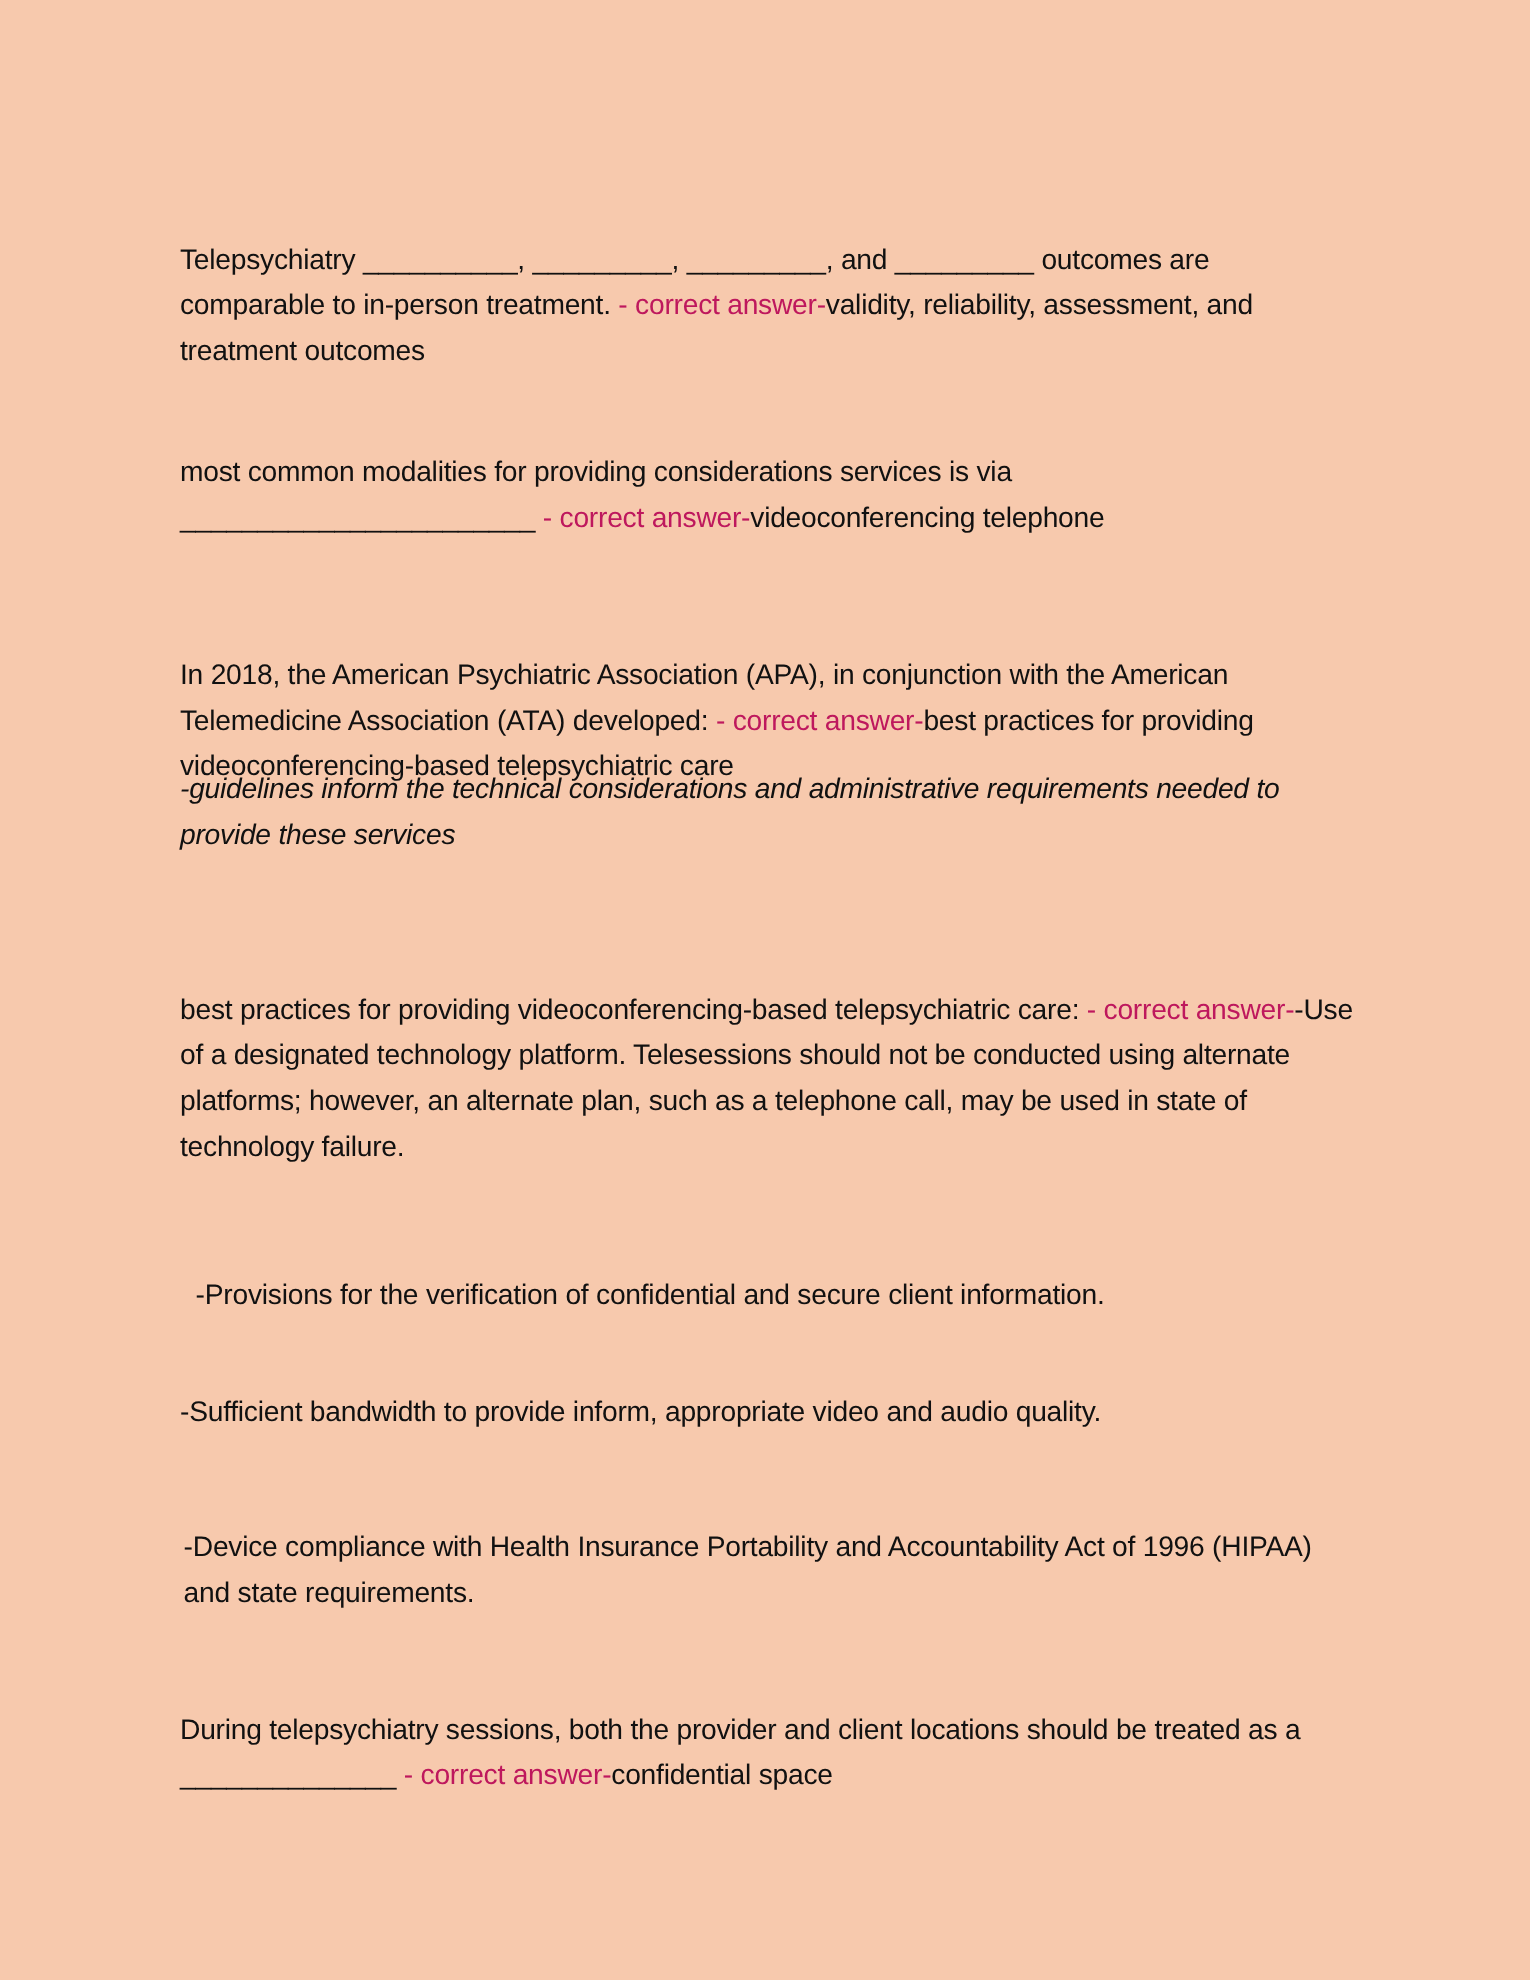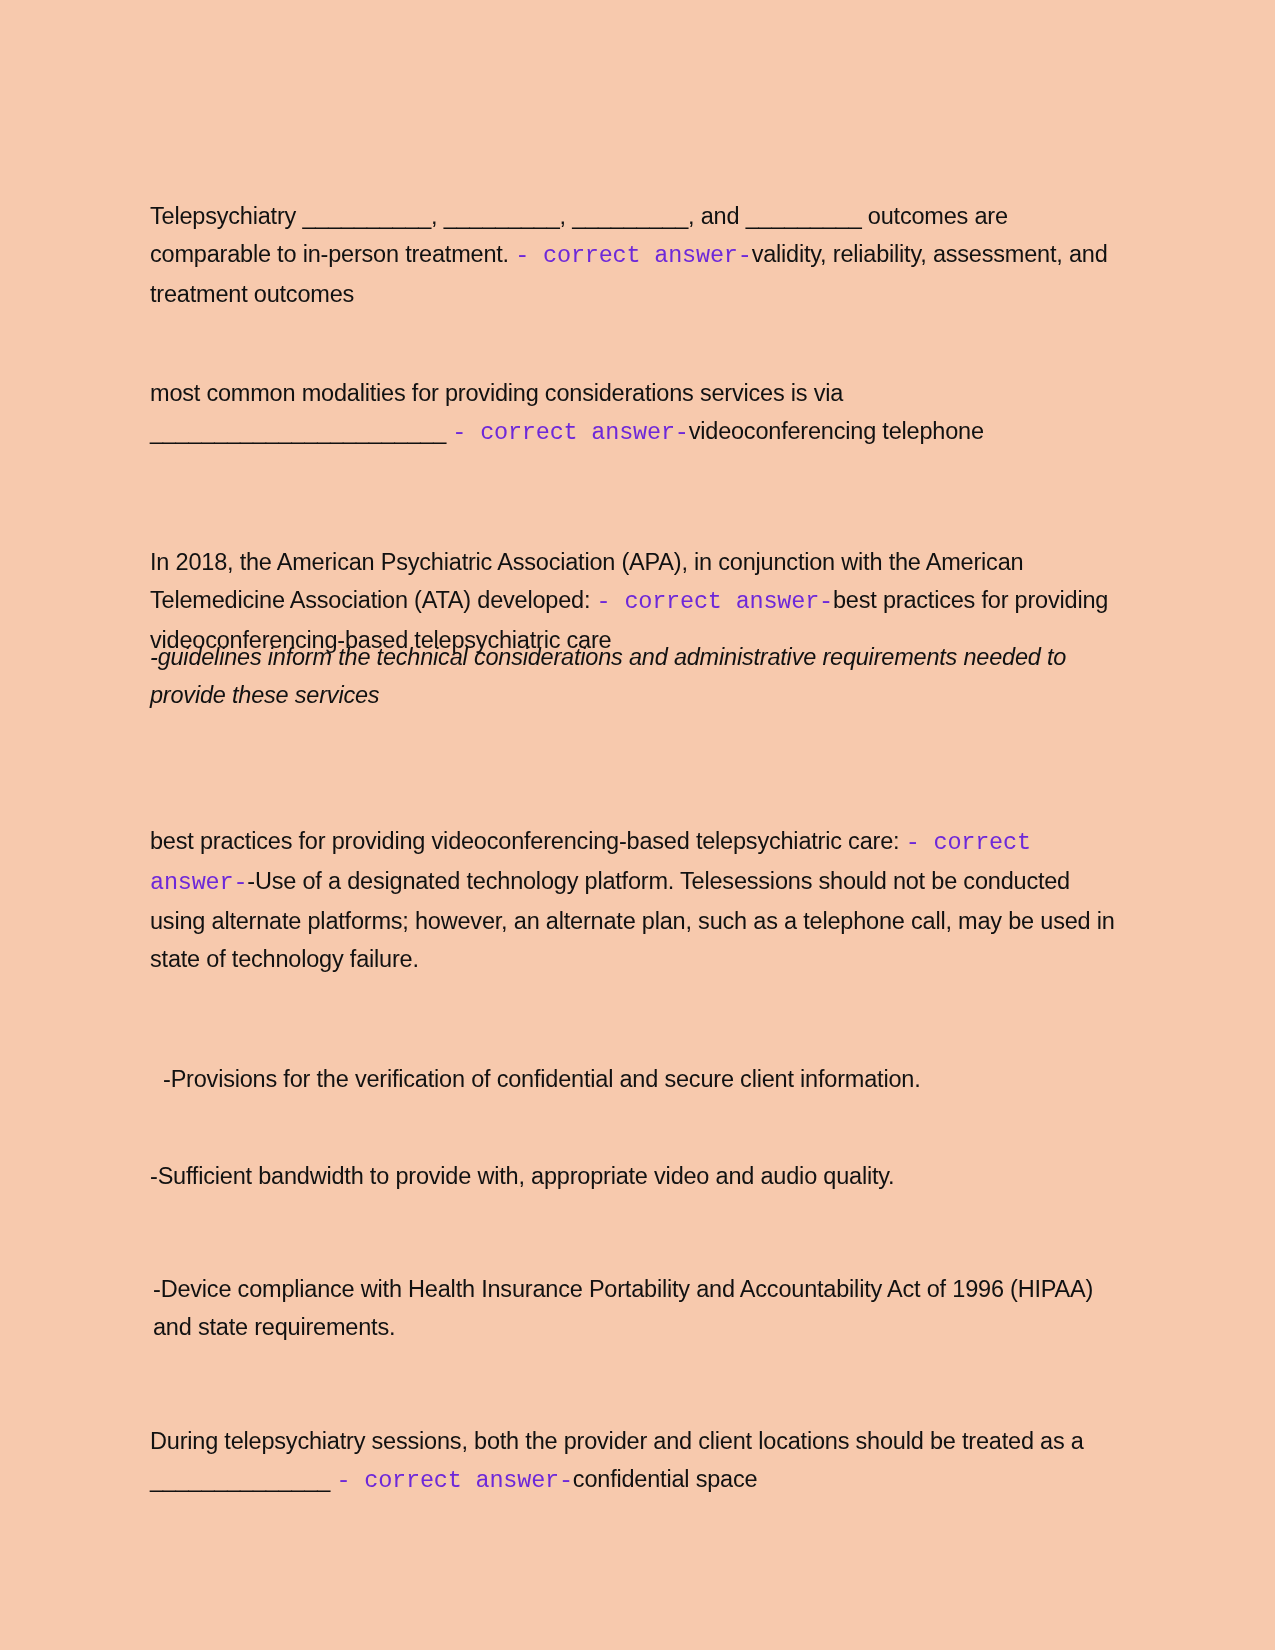--- a/index.html
+++ b/index.html
@@ -17,36 +17,36 @@
     width: 980px;
   }
   .para {
     position: absolute;
     left: 0;
     width: 980px;
     font-size: 23.5px;
     line-height: 38px;
     letter-spacing: -0.2px;
   }
-  .red { color: #6d28d9; font-family: Liberation Mono, monospace; }
+  .red { color: #be185d; }
 </style>
 </head>
 <body>
 
 <div class="page">
 
   <p class="para" style="top:197px;margin:0;"><span>Telepsychiatry __________, _________, _________, and _________ outcomes are comparable to in-person treatment. </span><span class="red">- correct answer-</span><span>validity, reliability, assessment, and treatment outcomes</span></p>
 
   <p class="para" style="top:374px;margin:0;"><span>most common modalities for providing considerations services is via _______________________ </span><span class="red">- correct answer-</span><span>videoconferencing telephone</span></p>
 
   <p class="para" style="top:543px;margin:0;"><span>In 2018, the American Psychiatric Association (APA), in conjunction with the American Telemedicine Association (ATA) developed: </span><span class="red">- correct answer-</span><span>best practices for providing videoconferencing-based telepsychiatric care</span></p>
 
   <p class="para" style="top:638px;margin:0;font-style:italic;">-guidelines inform the technical considerations and administrative requirements needed to provide these services</p>
 
   <p class="para" style="top:822px;margin:0;"><span>best practices for providing videoconferencing-based telepsychiatric care: </span><span class="red">- correct answer-</span><span>-Use of a designated technology platform. Telesessions should not be conducted using alternate platforms; however, an alternate plan, such as a telephone call, may be used in state of technology failure.</span></p>
 
   <p class="para" style="top:1047px;margin:13px;">-Provisions for the verification of confidential and secure client information.</p>
-  <p class="para" style="top:1157px;margin:0;">-Sufficient bandwidth to provide with, appropriate video and audio quality.</p>
+  <p class="para" style="top:1157px;margin:0;">-Sufficient bandwidth to provide inform, appropriate video and audio quality.</p>
   <p class="para" style="top:1267px;margin:3px;">-Device compliance with Health Insurance Portability and Accountability Act of 1996 (HIPAA) and state requirements.</p>
 
   <p class="para" style="top:1422px;margin:0;"><span>During telepsychiatry sessions, both the provider and client locations should be treated as a ______________ </span><span class="red">- correct answer-</span><span>confidential space</span></p>
 
 </div>
 
 </body></html>

